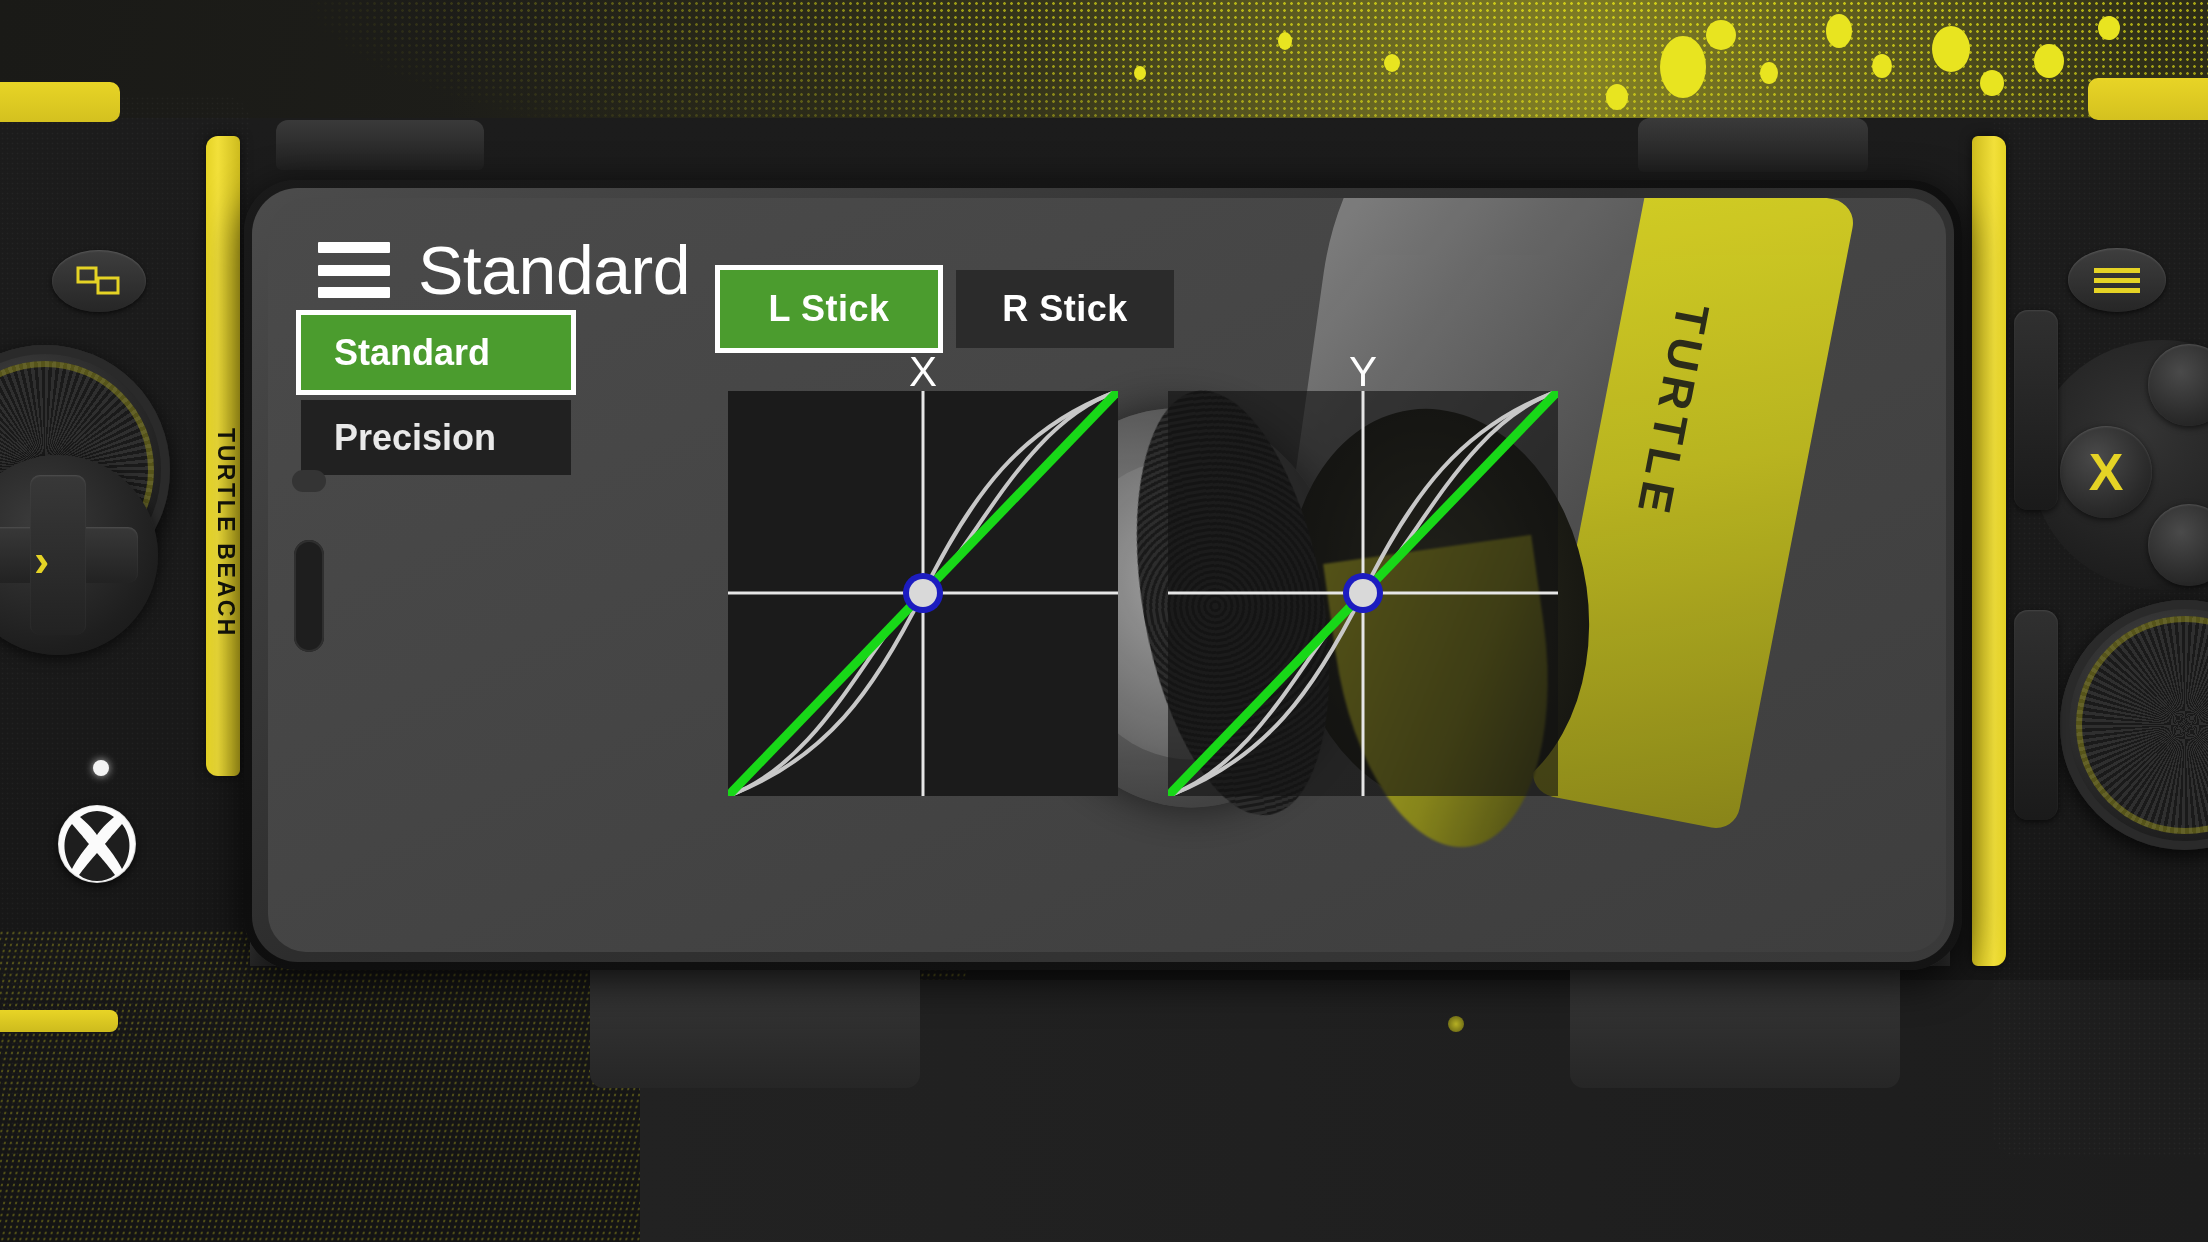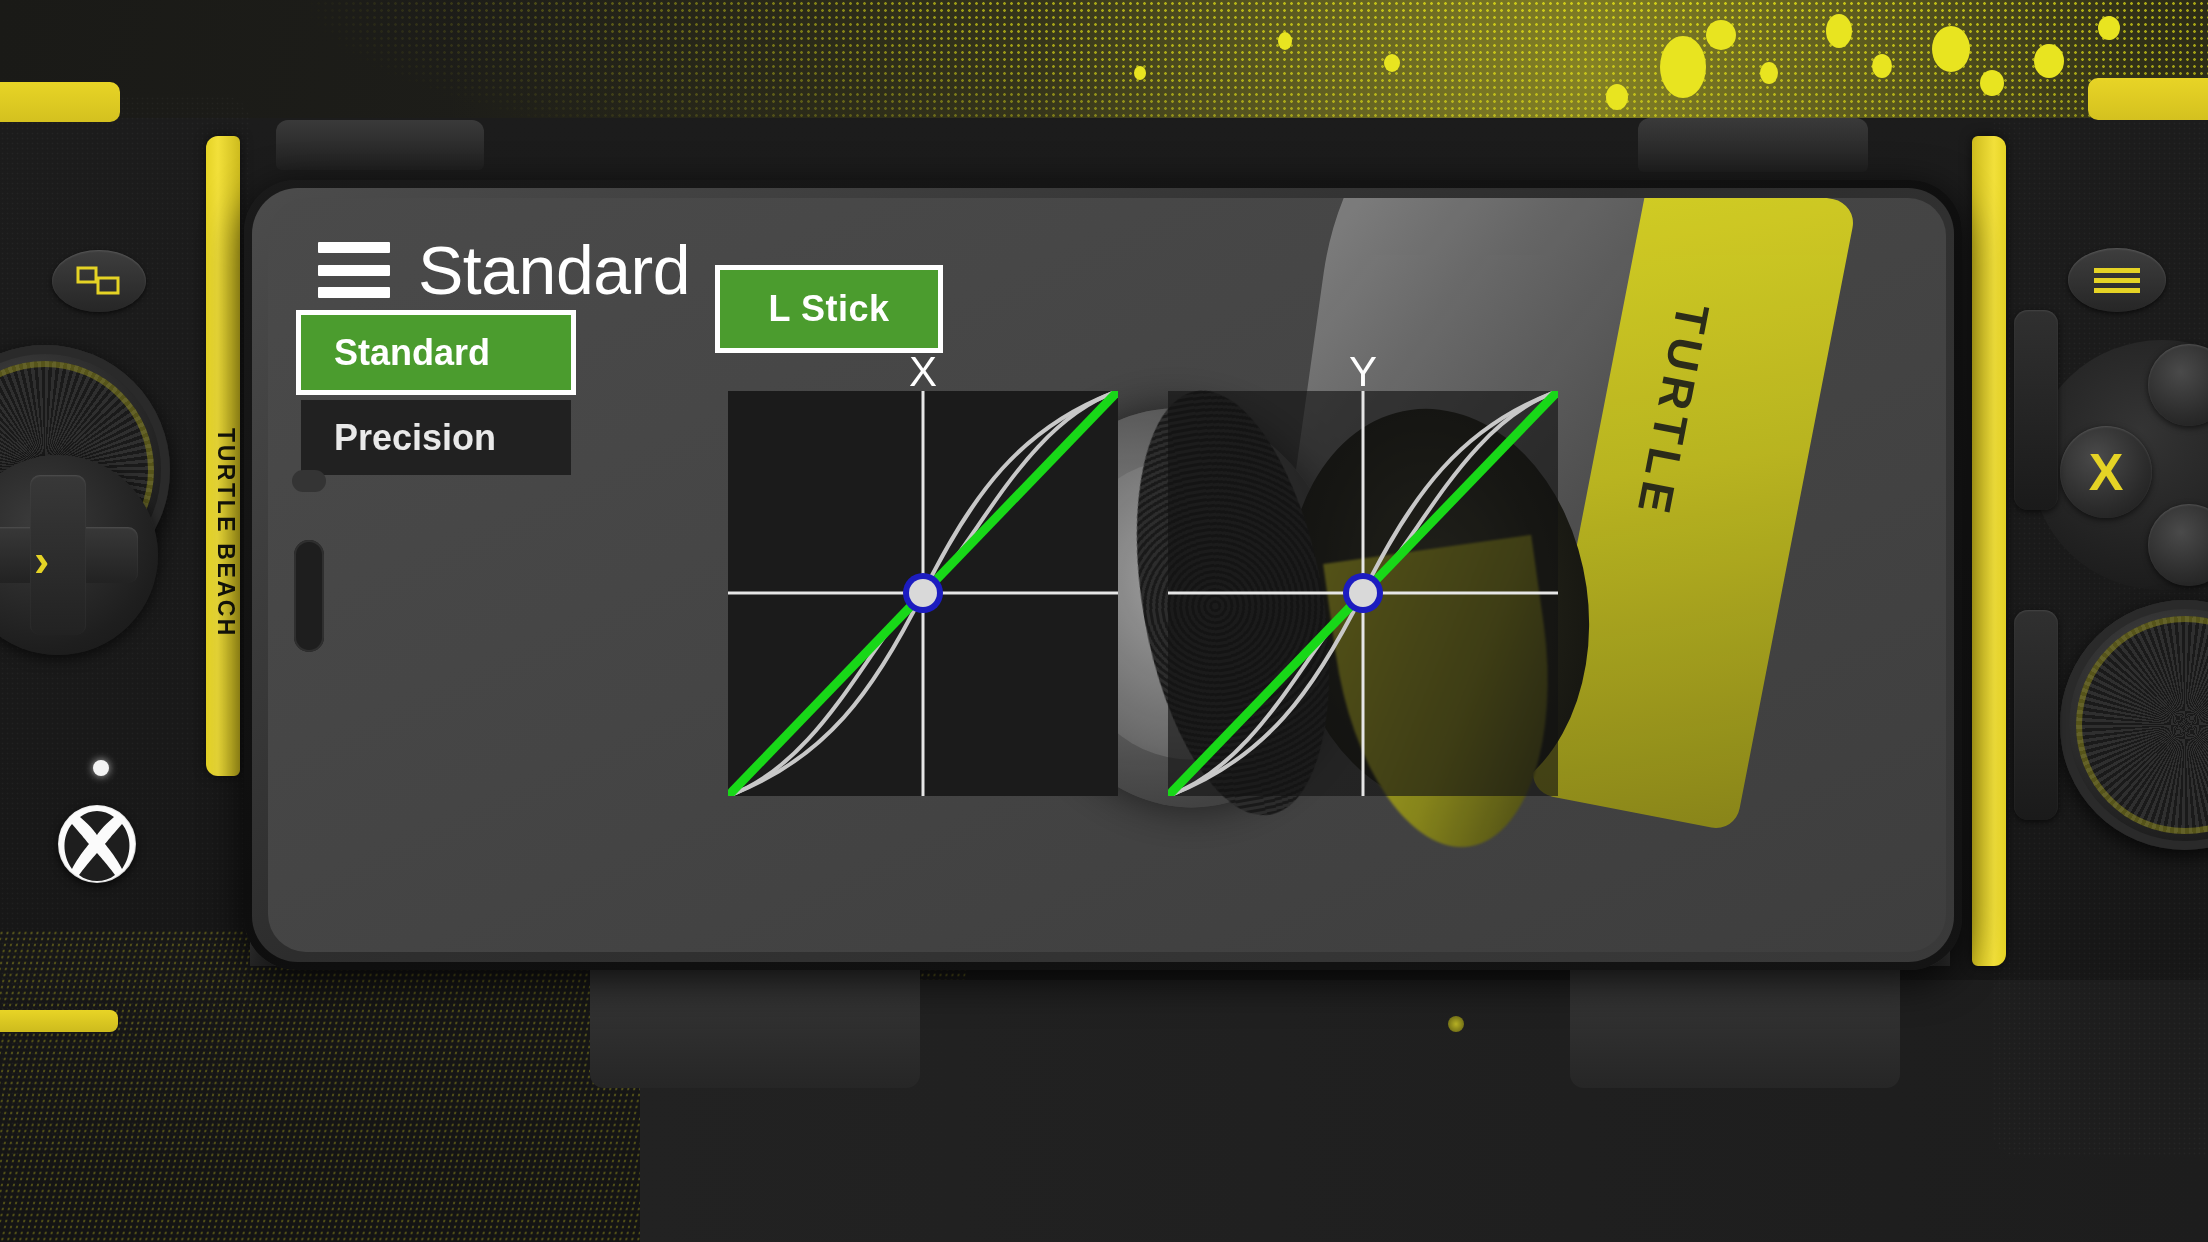--- a/index.html
+++ b/index.html
@@ -320,20 +320,23 @@
           <span></span>
           <span></span>
       </div>
       <div class="ui-title">Standard</div>
     </div>
 
     <div class="stick-tabs" style="left:452px;top:24px;">
       <div class="stick-tab active">
         <span>L Stick</span>
       </div>
+      <div class="stick-tab">
+        <span>R Stick</span>
+      </div>
     </div>
 
     <div class="preset-list" style="left:33px;top:117px;">
       <div class="preset active">
         <span>Standard</span>
       </div>
       <div class="preset">
         <span>Precision</span>
       </div>
     </div>

